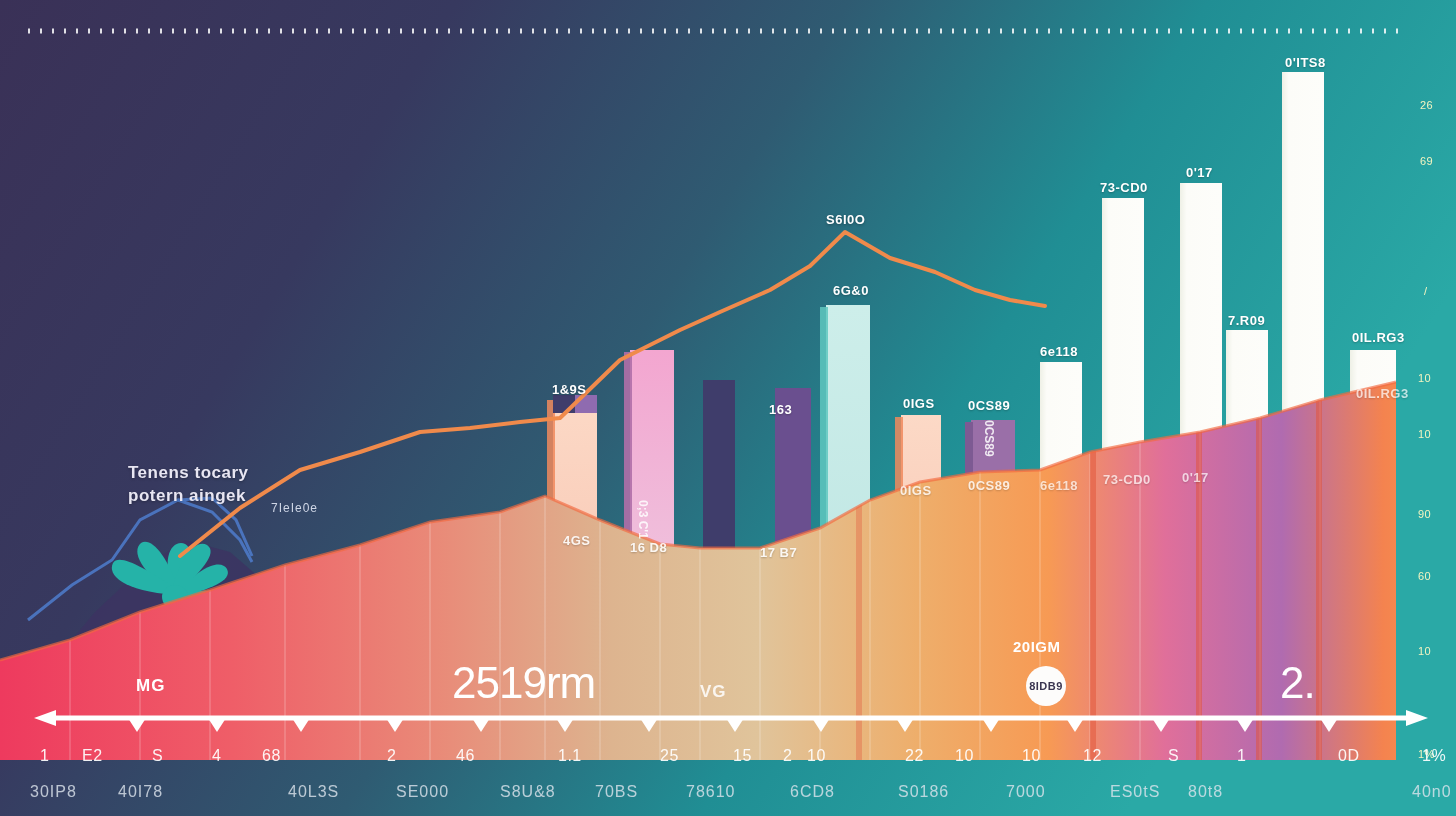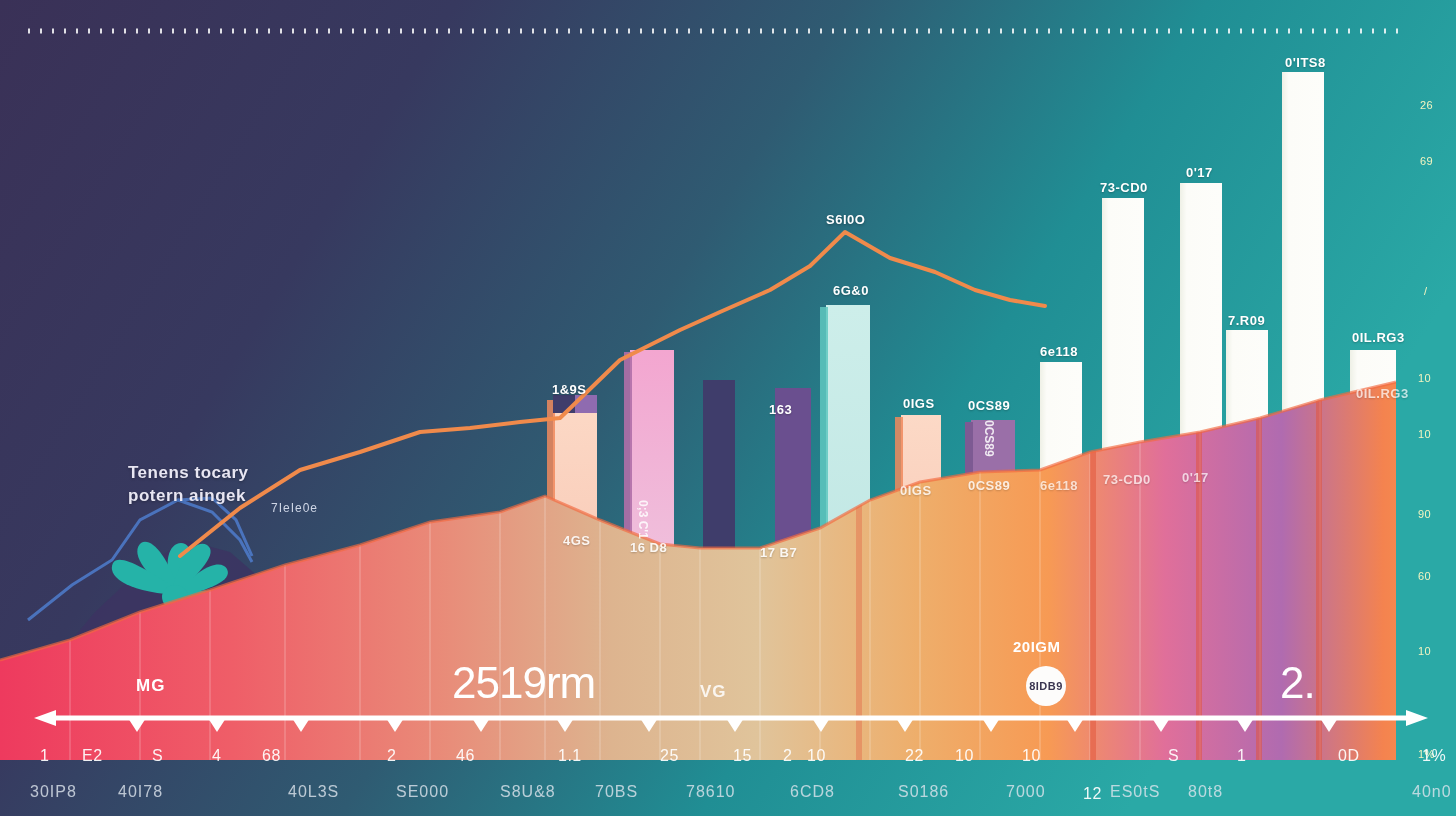--- a/index.html
+++ b/index.html
@@ -281,21 +281,21 @@
   <div class="lbl axB" style="left:387px;top:747px;">2</div>
   <div class="lbl axB" style="left:456px;top:747px;">46</div>
   <div class="lbl axB" style="left:558px;top:747px;">1.1</div>
   <div class="lbl axB" style="left:660px;top:747px;">25</div>
   <div class="lbl axB" style="left:733px;top:747px;">15</div>
   <div class="lbl axB" style="left:783px;top:747px;">2</div>
   <div class="lbl axB" style="left:807px;top:747px;">10</div>
   <div class="lbl axB" style="left:873px;top:747px;margin-left:32px;">22</div>
   <div class="lbl axB" style="left:955px;top:747px;">10</div>
   <div class="lbl axB" style="left:1022px;top:747px;">10</div>
-  <div class="lbl axB" style="left:1083px;top:785px;">12</div>
+  <div class="lbl axB" style="left:1083px;top:747px;">12</div>
   <div class="lbl axB" style="left:1168px;top:747px;">S</div>
   <div class="lbl axB" style="left:1237px;top:747px;">1</div>
   <div class="lbl axB" style="left:1338px;top:747px;">0D</div>
   <div class="lbl axB" style="left:1422px;top:747px;">1%</div>
 
   <div class="lbl axB2" style="left:30px;top:783px;">30IP8</div>
   <div class="lbl axB2" style="left:118px;top:783px;">40I78</div>
   <div class="lbl axB2" style="left:288px;top:783px;">40L3S</div>
   <div class="lbl axB2" style="left:396px;top:783px;">SE000</div>
   <div class="lbl axB2" style="left:500px;top:783px;">S8U&amp;8</div>

